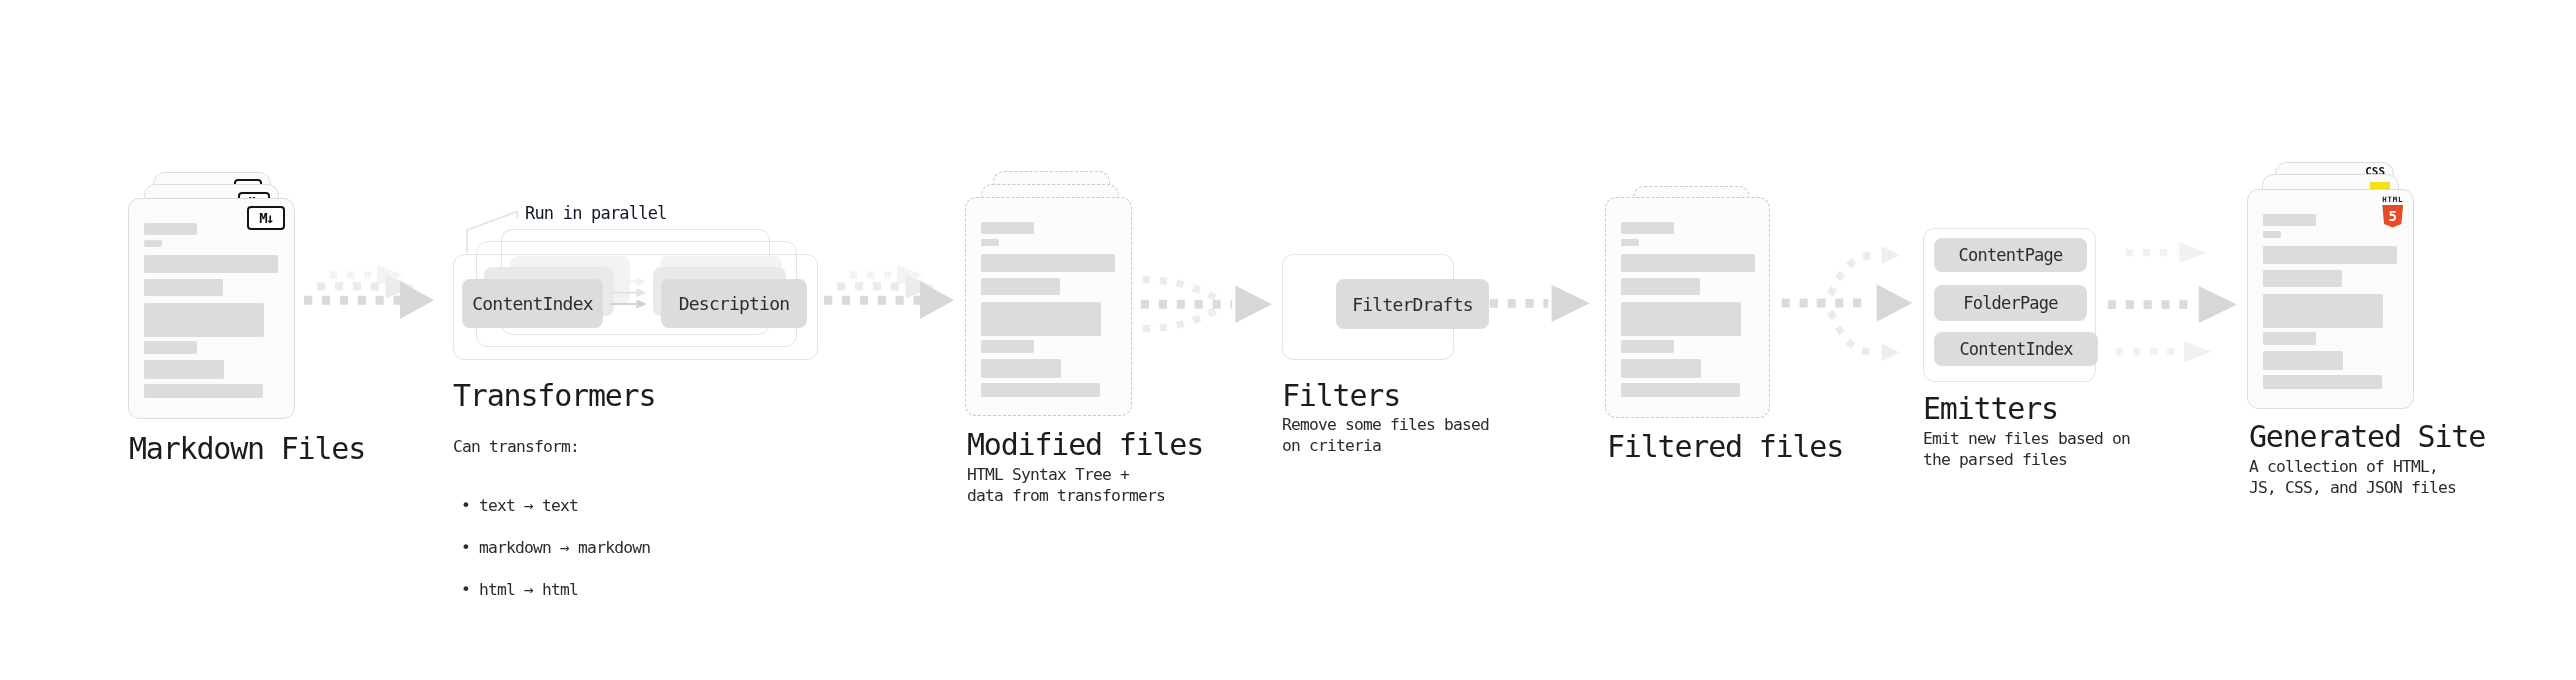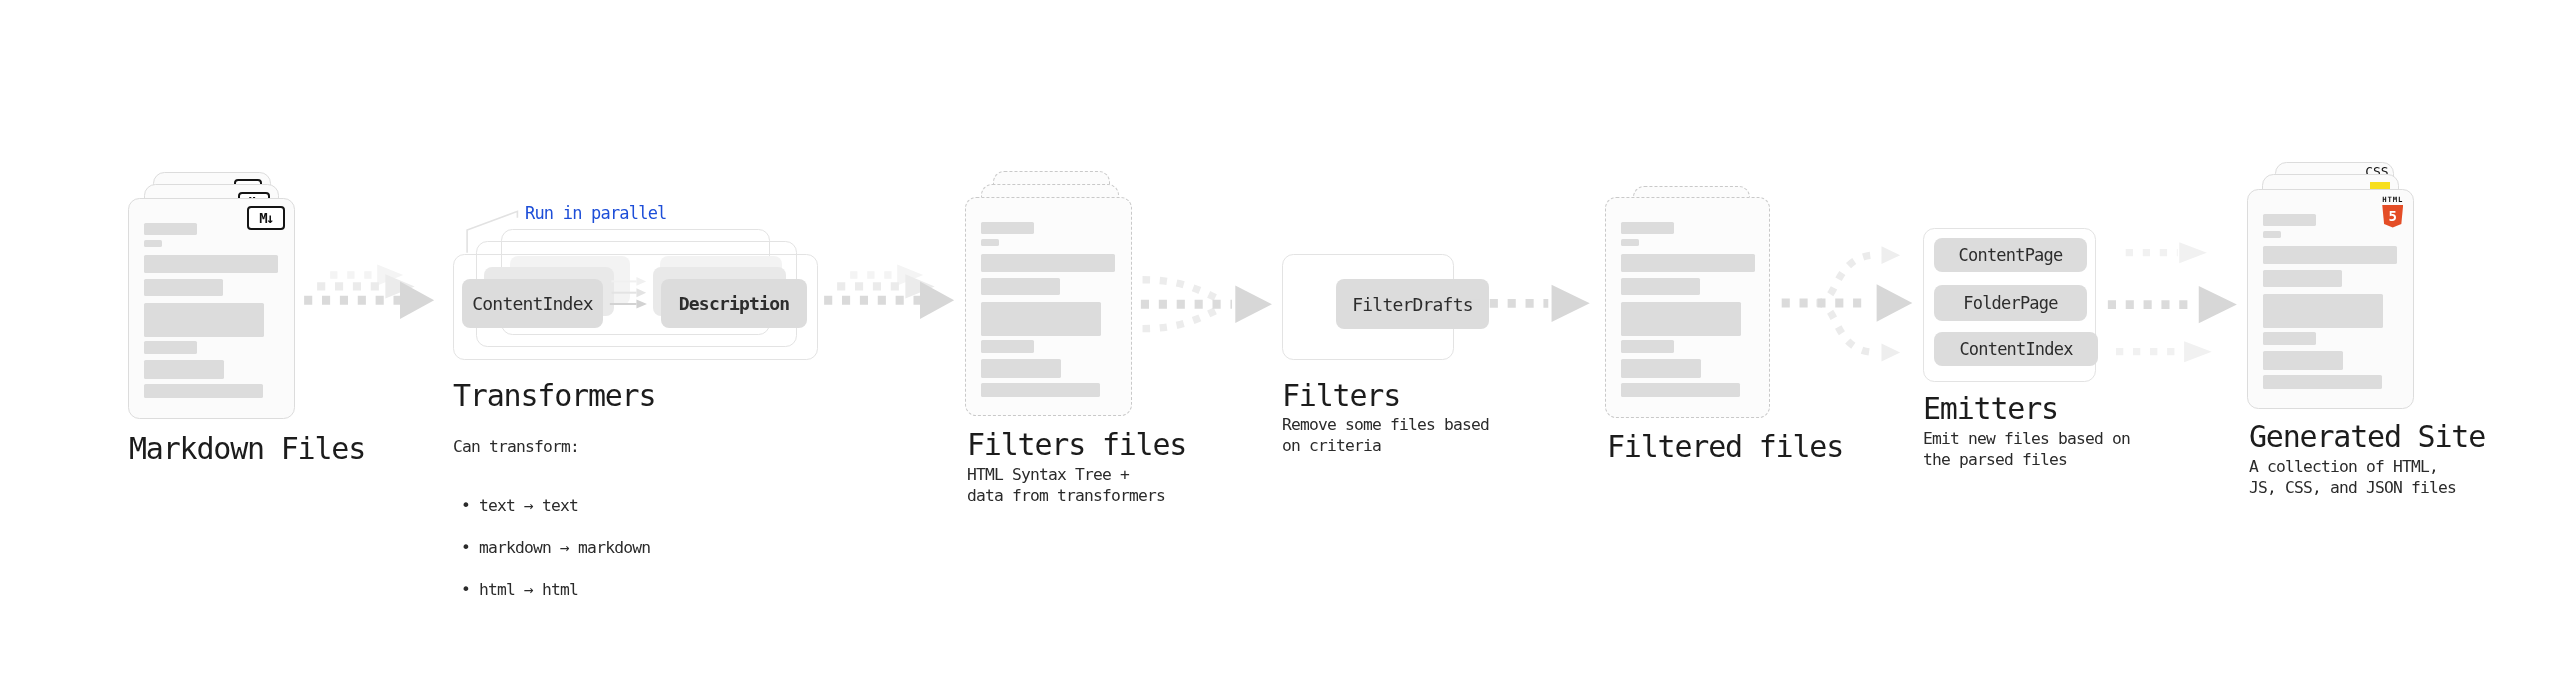--- a/index.html
+++ b/index.html
@@ -15,35 +15,35 @@
   .mdlogo.lg{top:6.5px;right:9px;width:34px;height:20.3px;font-size:14px;}
   .mdlogo.md{top:6.5px;right:8.1px;width:28px;height:17px;font-size:11.4px;}
   .mdlogo.sm{top:5.7px;right:8.1px;width:24.4px;height:15.4px;font-size:9.8px;}
   
   .site-logo{position:absolute;top:5.7px;right:9.8px;width:21px;text-align:center;}
   .site-logo .lbl{font-size:7.3px;font-weight:bold;letter-spacing:0.8px;color:#111;line-height:8.1px;}
   .shield{width:21px;height:23px;margin-top:0.8px;background:#e44d26;color:#fff;font-size:14px;font-weight:bold;
           display:flex;align-items:center;justify-content:center;
           clip-path:polygon(0 0,100% 0,91% 84%,50% 100%,9% 84%);}
   .csslogo{position:absolute;top:4.9px;right:9.8px;width:18px;text-align:center;}
-  .csslogo .lbl{font-size:13px;font-weight:normal;color:#111;line-height:7.3px;}
+  .csslogo .lbl{font-size:11px;font-weight:bold;color:#111;line-height:7.3px;}
   .cssbar{height:3.3px;background:#1572b6;margin-top:0.8px;border-radius:0.8px;}
   .jslogo{position:absolute;top:7.3px;right:8.1px;width:19.5px;height:13px;background:#f7df1e;}
   
   .obox{position:absolute;border:1.6px solid #e3e3e3;border-radius:11.4px;background:transparent;box-sizing:border-box;}
   
   .pill{position:absolute;background:#dcdcdc;border-radius:8.1px;display:flex;align-items:center;justify-content:center;
         font-size:18px;color:#2d2d2d;letter-spacing:-0.8px;}
   .pill.echo1{background:#e9e9e9;}
   .pill.echo2{background:#f3f3f3;}
   
   .title{position:absolute;font-size:30px;color:#1c1c1c;letter-spacing:-1.2px;white-space:nowrap;}
   .desc{position:absolute;font-size:16.3px;line-height:21px;color:#2b2b2b;letter-spacing:-0.8px;white-space:pre-line;}
   .desc .bullet{padding-left:8.1px;}
-  .annot{position:absolute;font-size:17px;color:#1d4ed8;letter-spacing:-0.8px;white-space:nowrap;}
+  .annot{position:absolute;font-size:17px;color:#0f172a;letter-spacing:-0.8px;white-space:nowrap;}
   svg.arr{position:absolute;overflow:visible;}
 </style>
 </head>
 <body>
 
 <div class="canvas">
 
   <div>
     <div class="card" style="left:153px;top:172px;width:118px;height:57px;">
       <div class="mdlogo sm">M↓</div>
@@ -85,21 +85,21 @@
     <div class="obox" style="left:501px;top:229px;width:269px;height:106px;"></div>
     <div class="obox" style="left:476px;top:241px;width:321px;height:106px;"></div>
     <div class="obox" style="left:453px;top:254px;width:365px;height:106px;"></div>
 
     <div class="pill echo2" style="left:510px;top:256px;width:120px;height:49px;"></div>
     <div class="pill echo1" style="left:484px;top:267px;width:130px;height:49px;"></div>
     <div class="pill" style="left:462px;top:279px;width:141px;height:49px;">ContentIndex</div>
 
     <div class="pill echo2" style="left:660px;top:256px;width:122px;height:49px;"></div>
     <div class="pill echo1" style="left:653px;top:267px;width:133px;height:49px;"></div>
-    <div class="pill" style="left:661px;top:279px;width:146px;height:49px;font-weight:bold;">Description</div>
+    <div class="pill" style="left:661px;top:279px;width:146px;height:49px;">Description</div>
 
     <svg class="arr" style="left:609px;top:273px;" width="42" height="41" viewBox="0 0 52 50">
       <g>
         <line x1="3" y1="10" x2="34" y2="10" stroke="#f0f0f0" stroke-width="2.5"></line>
         <polygon points="34,4.5 34,15.5 46,10" fill="#f0f0f0"></polygon>
         <line x1="3" y1="24" x2="34" y2="24" stroke="#e3e3e3" stroke-width="2.5"></line>
         <polygon points="34,18.5 34,29.5 46,24" fill="#e3e3e3"></polygon>
         <line x1="1" y1="38" x2="34" y2="38" stroke="#d2d2d2" stroke-width="2.5"></line>
         <polygon points="34,32.5 34,43.5 47,38" fill="#d2d2d2"></polygon>
       </g>
@@ -131,21 +131,21 @@
     <div class="card dashed" style="left:965px;top:197px;width:167px;height:219px;">
         <div class="skel" style="top: 23.6px; height: 12.2px; width: 53px;"></div>
         <div class="skel" style="top: 41px; height: 6.5px; width: 18.7px;"></div>
         <div class="skel" style="top: 56px; height: 18px; width: 134px;"></div>
         <div class="skel" style="top: 80px; height: 17px; width: 79px;"></div>
         <div class="skel" style="top: 104px; height: 34px; width: 120px;"></div>
         <div class="skel" style="top: 142px; height: 13px; width: 53px;"></div>
         <div class="skel" style="top: 161px; height: 18.7px; width: 80px;"></div>
         <div class="skel" style="top: 185px; height: 14px; width: 119px;"></div>
       </div>
-    <div class="title" style="left:967px;top:427px;">Filters files</div>
+    <div class="title" style="left:967px;top:427px;">Modified files</div>
     <div class="desc" style="left:967px;top:464px;">HTML Syntax Tree +
 data from transformers</div>
   </div>
 
   <svg class="arr" style="left:1136px;top:274px;" width="140" height="62" viewBox="0 0 172 76">
     <g fill="none">
       <path d="M 8,7 C 55,7 76,19 100,30" stroke="#ececec" stroke-width="9" stroke-dasharray="9 12"></path>
       <path d="M 8,67 C 55,67 76,55 100,44" stroke="#ececec" stroke-width="9" stroke-dasharray="9 12"></path>
       <line x1="6" y1="37" x2="118" y2="37" stroke="#dbdbdb" stroke-width="11" stroke-dasharray="10 12"></line>
       <polygon points="122,14 122,60 167,37" fill="#d7d7d7"></polygon>

